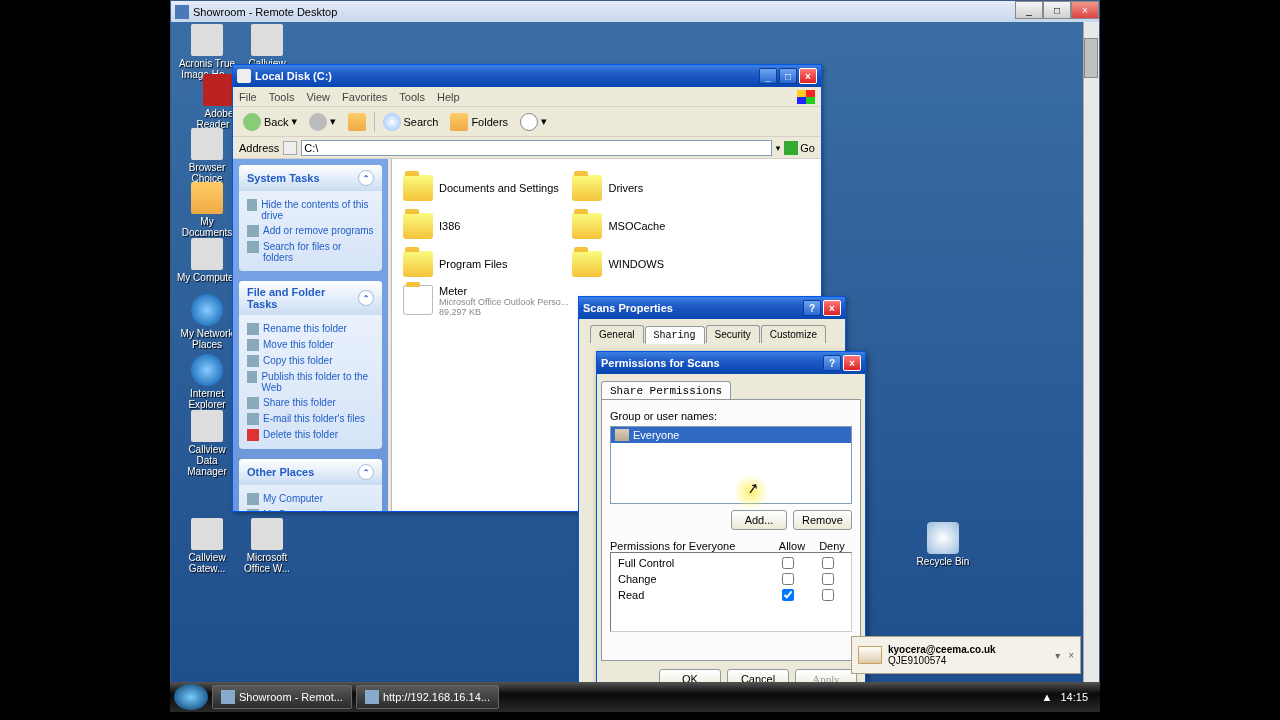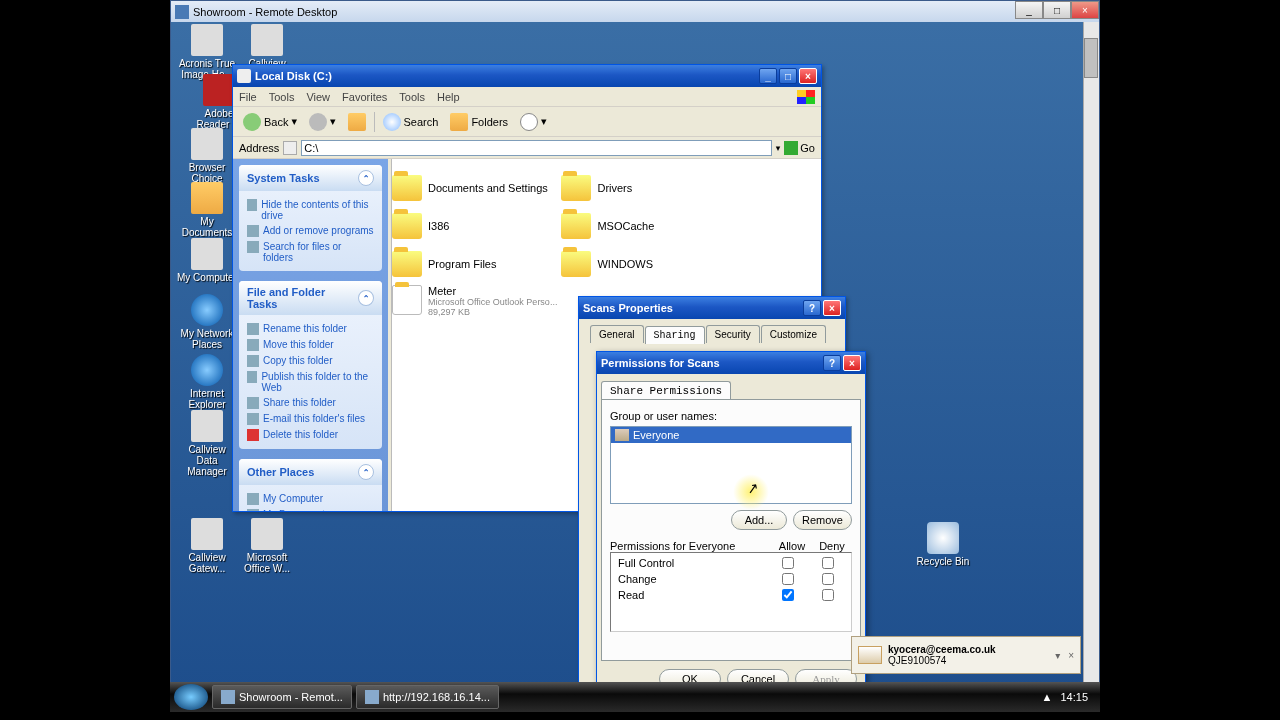--- a/index.html
+++ b/index.html
@@ -51,21 +51,21 @@
 .exp-body { display: flex; height: calc(100% - 94px); }
 .side { width: 155px; background: linear-gradient(#7aa5e6,#6b96d8); padding: 6px; overflow: hidden; }
 .task-box { background: linear-gradient(#eef4fd,#d6e4f7); border-radius: 4px; margin-bottom: 10px; font-size: 10px; }
 .task-h { background: linear-gradient(#fff,#c9dcf2); padding: 5px 8px; font-weight: bold; color: #215dc6; font-size: 11px; display: flex; align-items: center; justify-content: space-between; border-radius: 4px 4px 0 0; }
 .task-h .chev { width: 16px; height: 16px; background: #fff; border: 1px solid #a8c0e0; border-radius: 50%; display:flex;align-items:center;justify-content:center;font-size:8px;color:#215dc6;}
 .task-body { padding: 6px 8px; }
 .task-body a { color: #215dc6; display: flex; gap: 4px; padding: 2px 0; text-decoration: none; cursor: pointer; }
 .task-body .ti { width: 12px; height: 12px; background: #8ab; display:inline-block; }
 .task-body .ti.del { background: #d33; }
 
-.main-area { flex: 1; background: #fff; padding: 10px 0; position: relative; overflow: hidden; }
+.main-area { flex: 1; background: #fff; padding: 10px 11px; position: relative; overflow: hidden; }
 .f-item { display: inline-flex; align-items: center; width: 165px; height: 34px; margin: 2px 0; gap: 6px; font-size: 11px; vertical-align: top; }
 .f-item .fi { width: 30px; height: 26px; background: linear-gradient(#fafc80,#f5c33b); border-radius: 2px 2px 3px 3px; position: relative; }
 .f-item .fi::before { content:''; position:absolute; top:-4px; left:2px; width:14px; height:5px; background:#f5c33b; border-radius: 2px 2px 0 0; }
 .f-item .fi.file { background: #fff; border: 1px solid #bbb; height: 30px; }
 .f-item .sub { color: #888; font-size: 9px; }
 
 .resizer { width: 4px; background: #ece9d8; border-right: 1px solid #bbb; cursor: col-resize; }
 
 
 .props { position: absolute; left: 407px; top: 274px; width: 268px; height: 408px; background: #ece9d8; border: 1px solid #0055e5; box-shadow: 2px 2px 4px rgba(0,0,0,.3); }
@@ -75,21 +75,21 @@
 
 
 .perms { position: absolute; left: 425px; top: 329px; width: 270px; height: 332px; background: #ece9d8; border: 1px solid #0055e5; box-shadow: 2px 2px 6px rgba(0,0,0,.4); }
 .perm-tabs { display: flex; margin: 6px 4px 0 4px; font-size: 11px; }
 .inner { background: #fcfcfc; border: 1px solid #919b9c; margin: 0 4px; padding: 8px; height: 262px; position: relative; }
 .lbl { font-size: 11px; margin: 2px 0 4px; }
 .listbox { border: 1px solid #7f9db9; background: #fff; height: 78px; overflow: auto; }
 .listrow { background: #316ac5; color: #fff; font-size: 11px; padding: 2px 4px; display: flex; align-items: center; gap: 4px; }
 .listrow .ui { width: 14px; height: 12px; background: linear-gradient(#dcb,#ba8); }
 .btn-row { text-align: right; margin-top: 6px; display: flex; justify-content: flex-end; gap: 6px; }
-.xpbtn { height: 20px; min-width: 56px; background: linear-gradient(#fff,#ece9d8); border: 1px solid #919b9c; border-radius: 10px; font-size: 11px; padding: 0 8px; }
+.xpbtn { height: 20px; min-width: 56px; background: linear-gradient(#fff,#ece9d8); border: 1px solid #919b9c; border-radius: 3px; font-size: 11px; padding: 0 8px; }
 .perm-header { display: flex; font-size: 11px; margin-top: 10px; }
 .perm-header .c1 { flex: 1; }
 .perm-header .c2 { width: 40px; text-align: center; }
 .perm-list { border: 1px inset #ccc; height: 80px; background: #fff; padding: 3px; }
 .perm-row { display: flex; font-size: 11px; padding: 1px 0; }
 .perm-row .c1 { flex: 1; padding-left: 4px; }
 .perm-row .c2 { width: 40px; text-align: center; }
 .perm-row input { width: 12px; height: 12px; }
 .dlg-btns { display: flex; justify-content: flex-end; gap: 6px; padding: 8px 8px; }
 .xpbtn[disabled] { color: #999; font-family: Liberation Serif, serif; }

